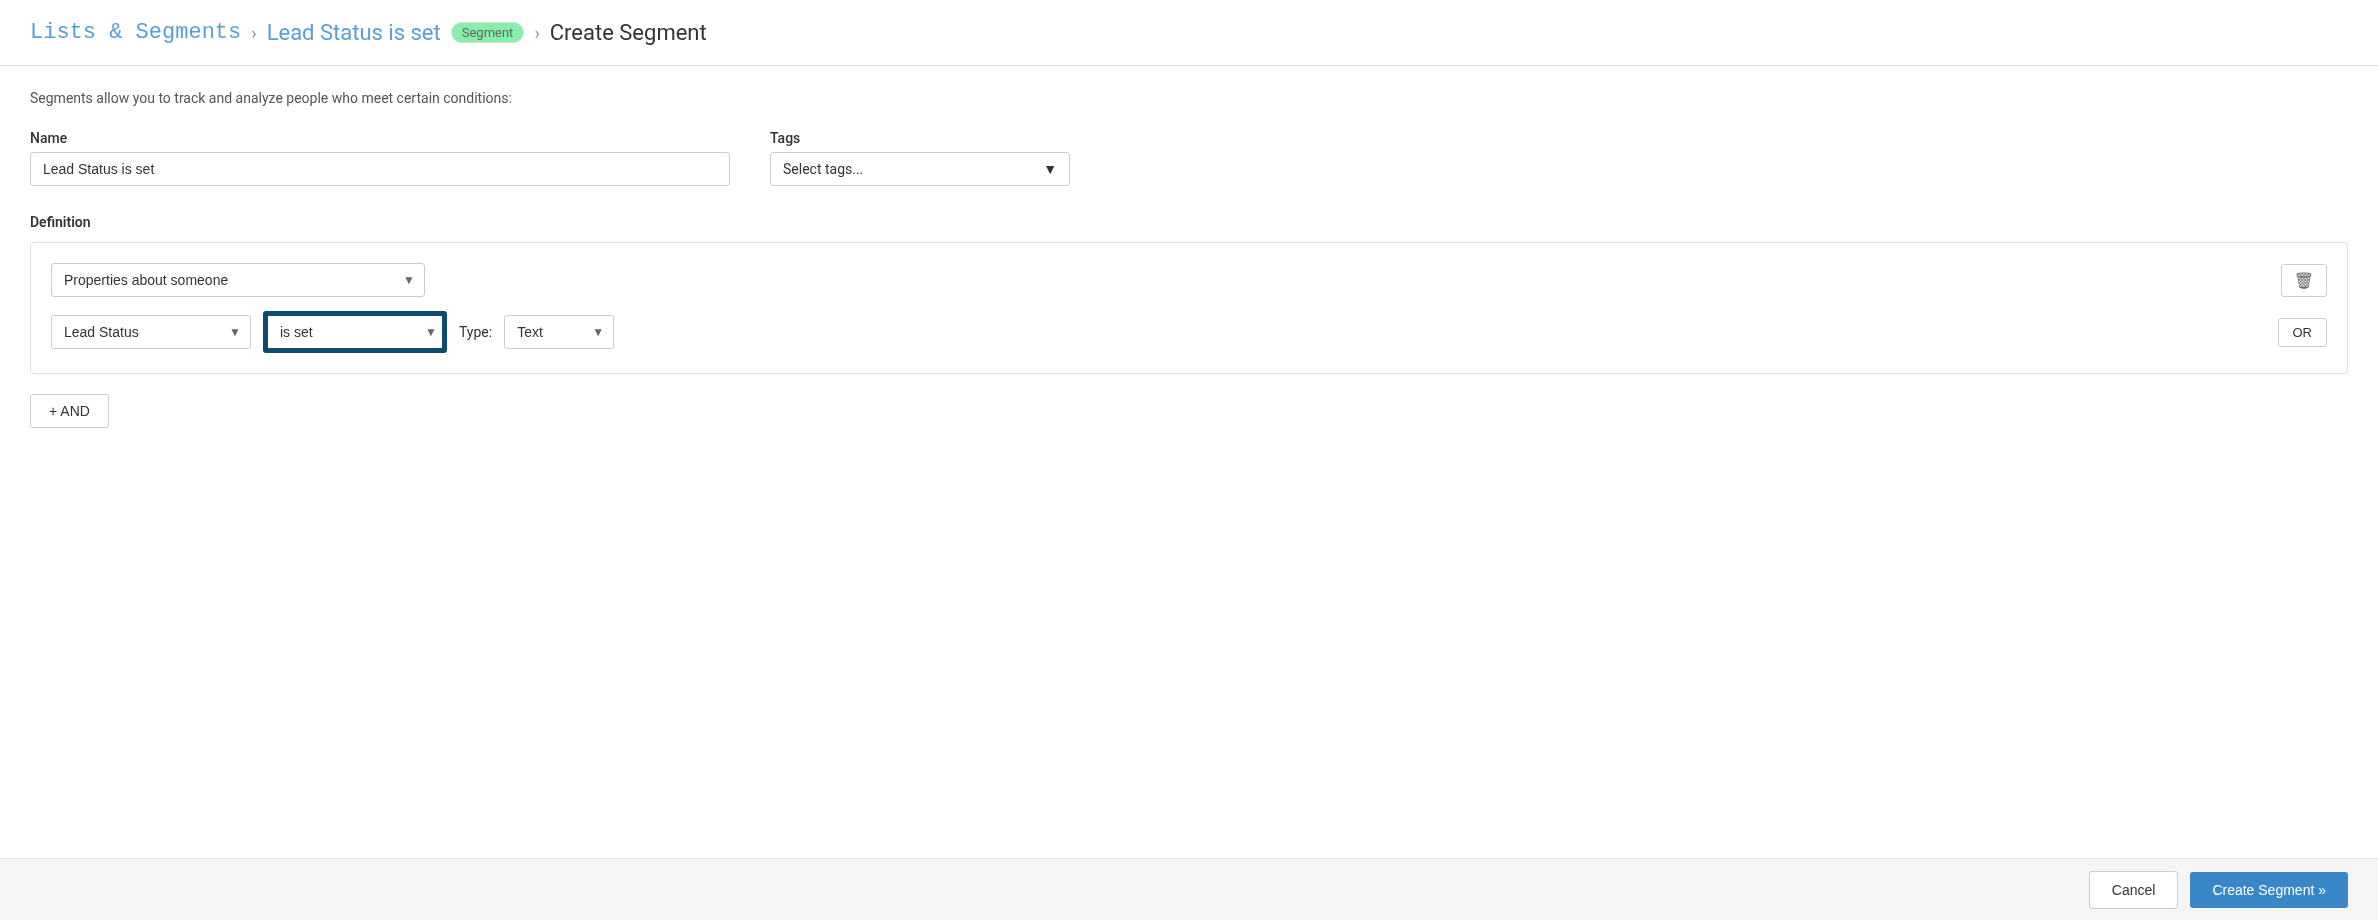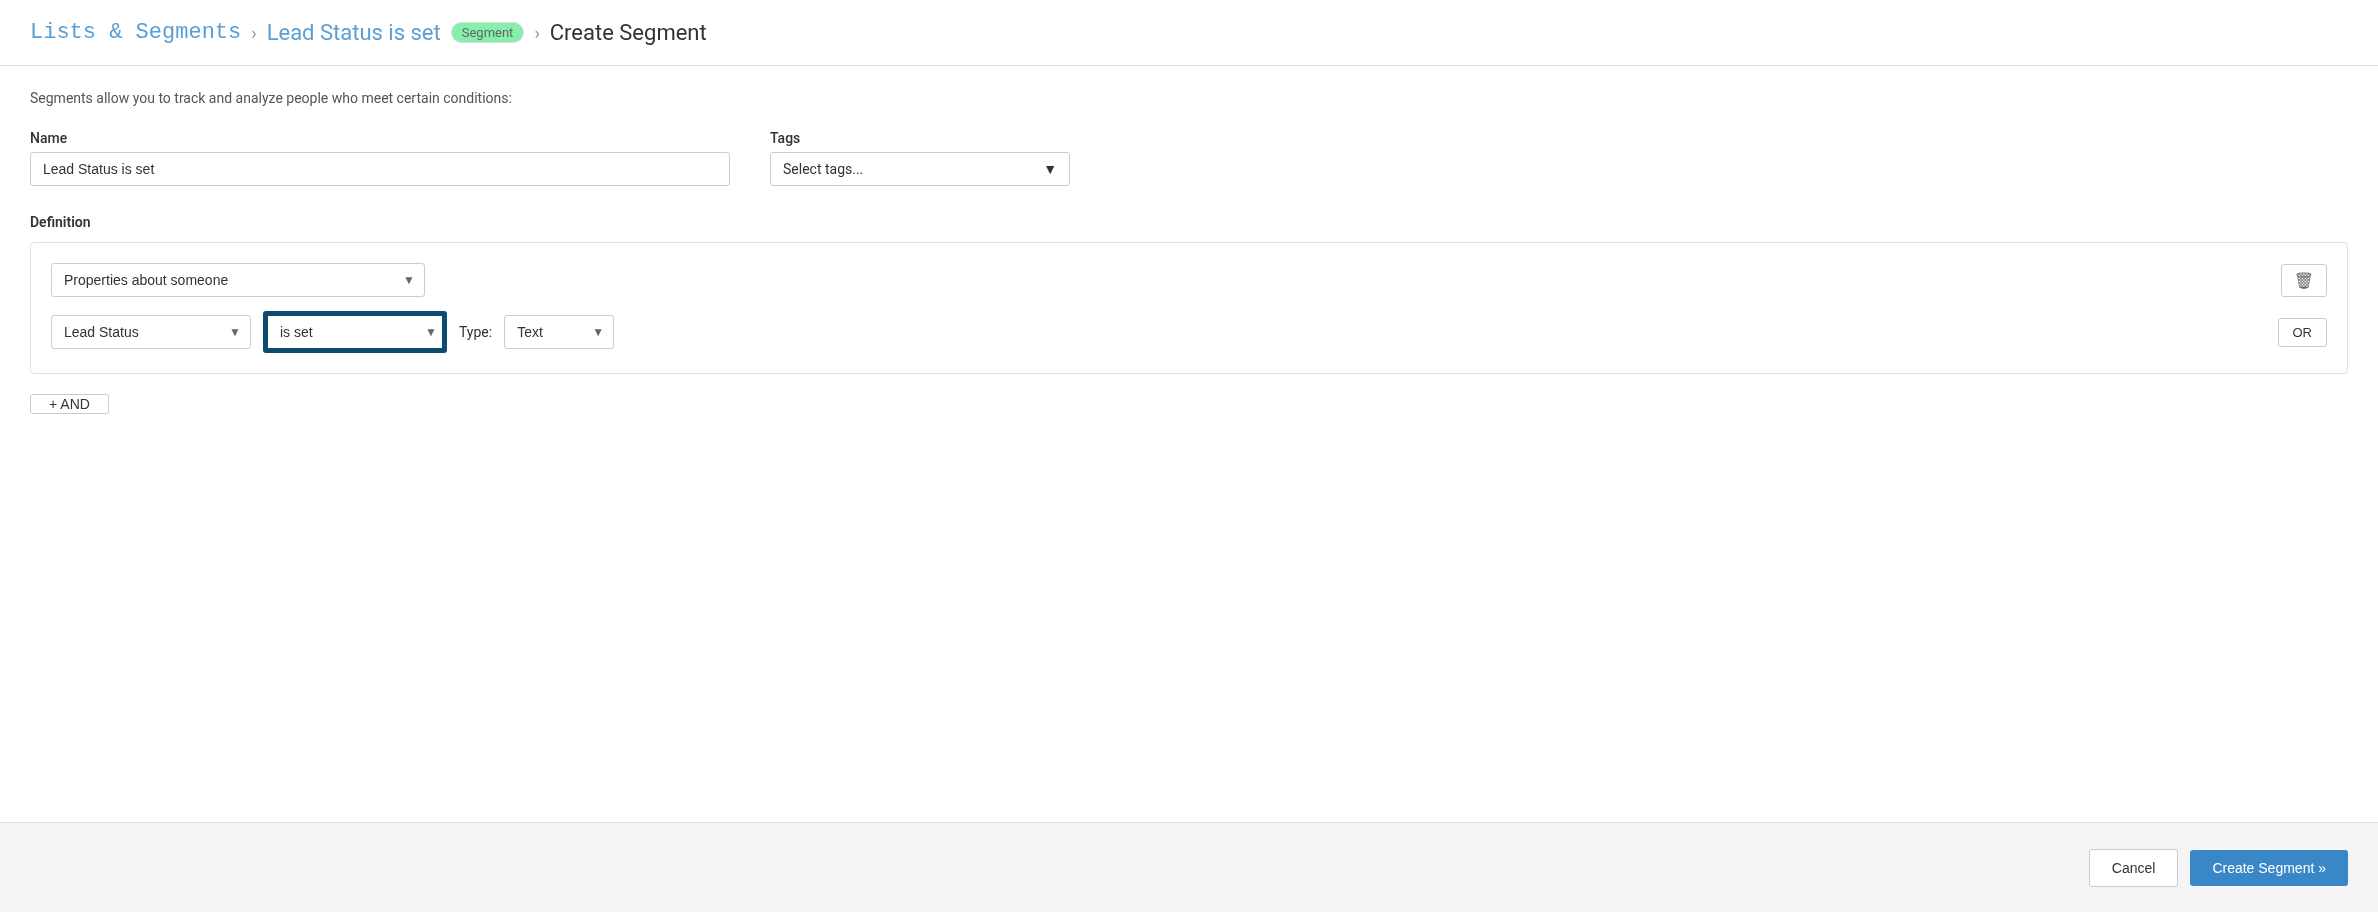--- a/index.html
+++ b/index.html
@@ -231,33 +231,33 @@
     }
 
     .condition-left {
       flex: 1;
     }
 
     .and-btn {
       background: #fff;
       border: 1px solid #ccc;
       border-radius: 3px;
-      padding: 1px 18px;
+      padding: 8px 18px;
       cursor: pointer;
       color: #333;
       font-size: 14px;
       font-weight: 500;
     }
 
     .footer-bar {
       position: fixed;
-      bottom: 8px;
+      bottom: 0;
       left: 0;
       right: 0;
-      height: 90px;
+      height: 62px;
       background: #f5f5f5;
       border-top: 1px solid #e0e0e0;
       display: flex;
       align-items: center;
       justify-content: flex-end;
       padding: 0 30px;
       gap: 12px;
     }
 
     .cancel-btn {

